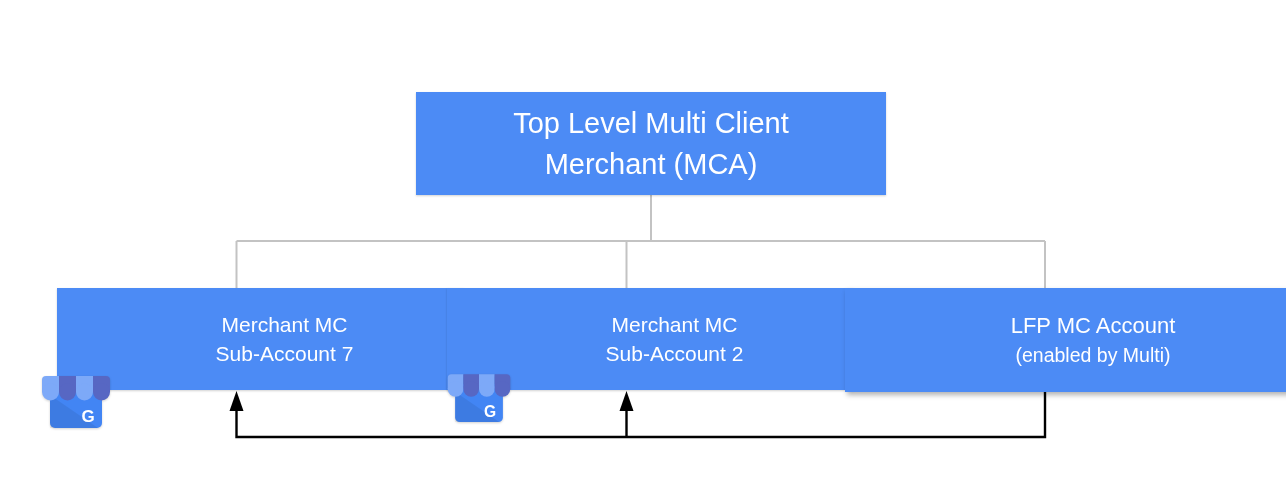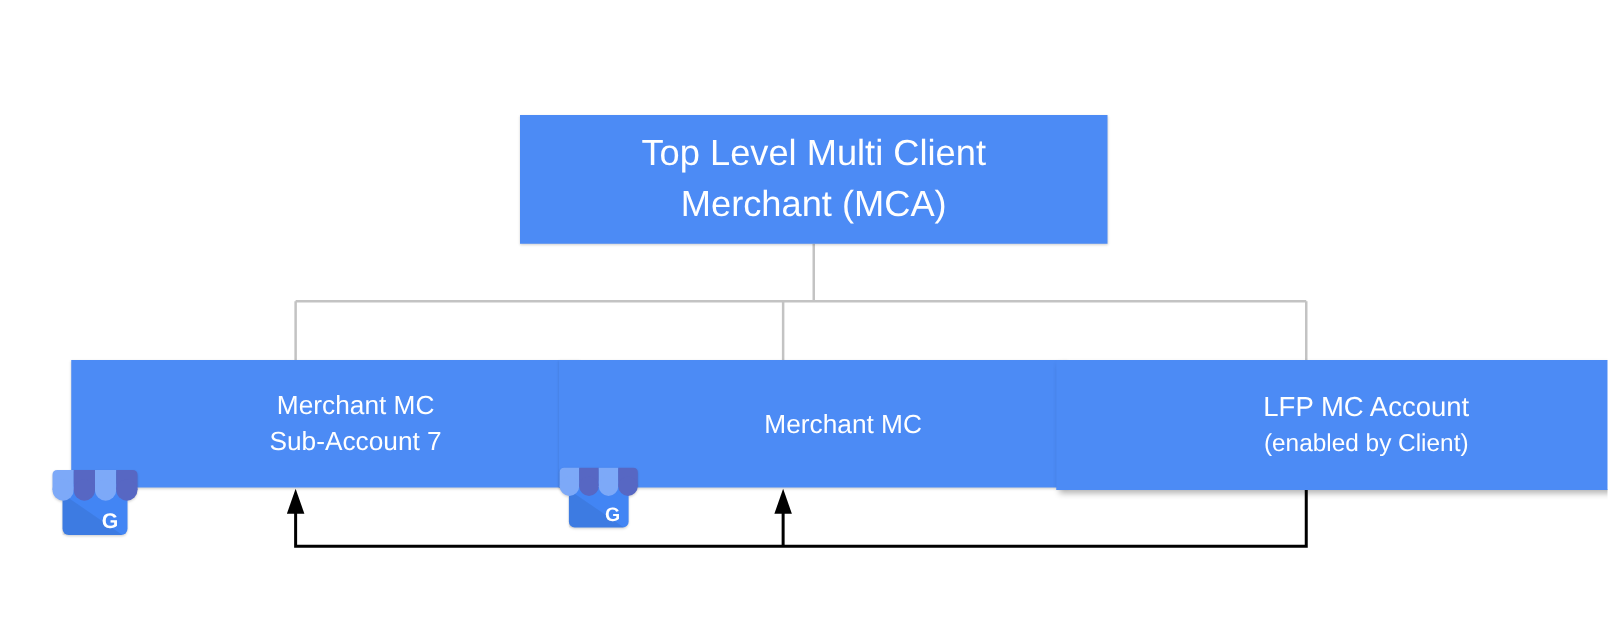--- a/index.html
+++ b/index.html
@@ -85,25 +85,26 @@
     <span>Merchant (MCA)</span>
   </div>
 
   <div class="node node-child node-child-1">
     <span>Merchant MC</span>
     <span>Sub-Account 7</span>
   </div>
 
   <div class="node node-child node-child-2">
     <span>Merchant MC</span>
+    <span>Sub-Account 2</span>
   </div>
 
   <div class="node node-child node-child-3">
     <span class="line-a">LFP MC Account</span>
-    <span class="line-b">(enabled by Client)</span>
+    <span class="line-b">(enabled by Multi)</span>
   </div>
 
   <svg class="biz-icon biz-icon-1" width="74" height="63" viewBox="0 0 74 63" xmlns="http://www.w3.org/2000/svg">
     <rect x="11" y="21" width="52" height="41" rx="5" fill="var(--icon-body)"></rect>
     <polygon points="11,29 11,62 59,62" fill="#000000" opacity="0.07"></polygon>
     <path d="M3 14 Q3 10 7 10 H20 V26 H3 Z" fill="var(--icon-awning-light)"></path>
     <rect x="20" y="10" width="17" height="16" fill="var(--icon-awning-dark)"></rect>
     <rect x="37" y="10" width="17" height="16" fill="var(--icon-awning-light)"></rect>
     <path d="M54 10 H67 Q71 10 71 14 V26 H54 Z" fill="var(--icon-awning-dark)"></path>
     <circle cx="11.5" cy="26" r="8.5" fill="var(--icon-awning-light)"></circle>

